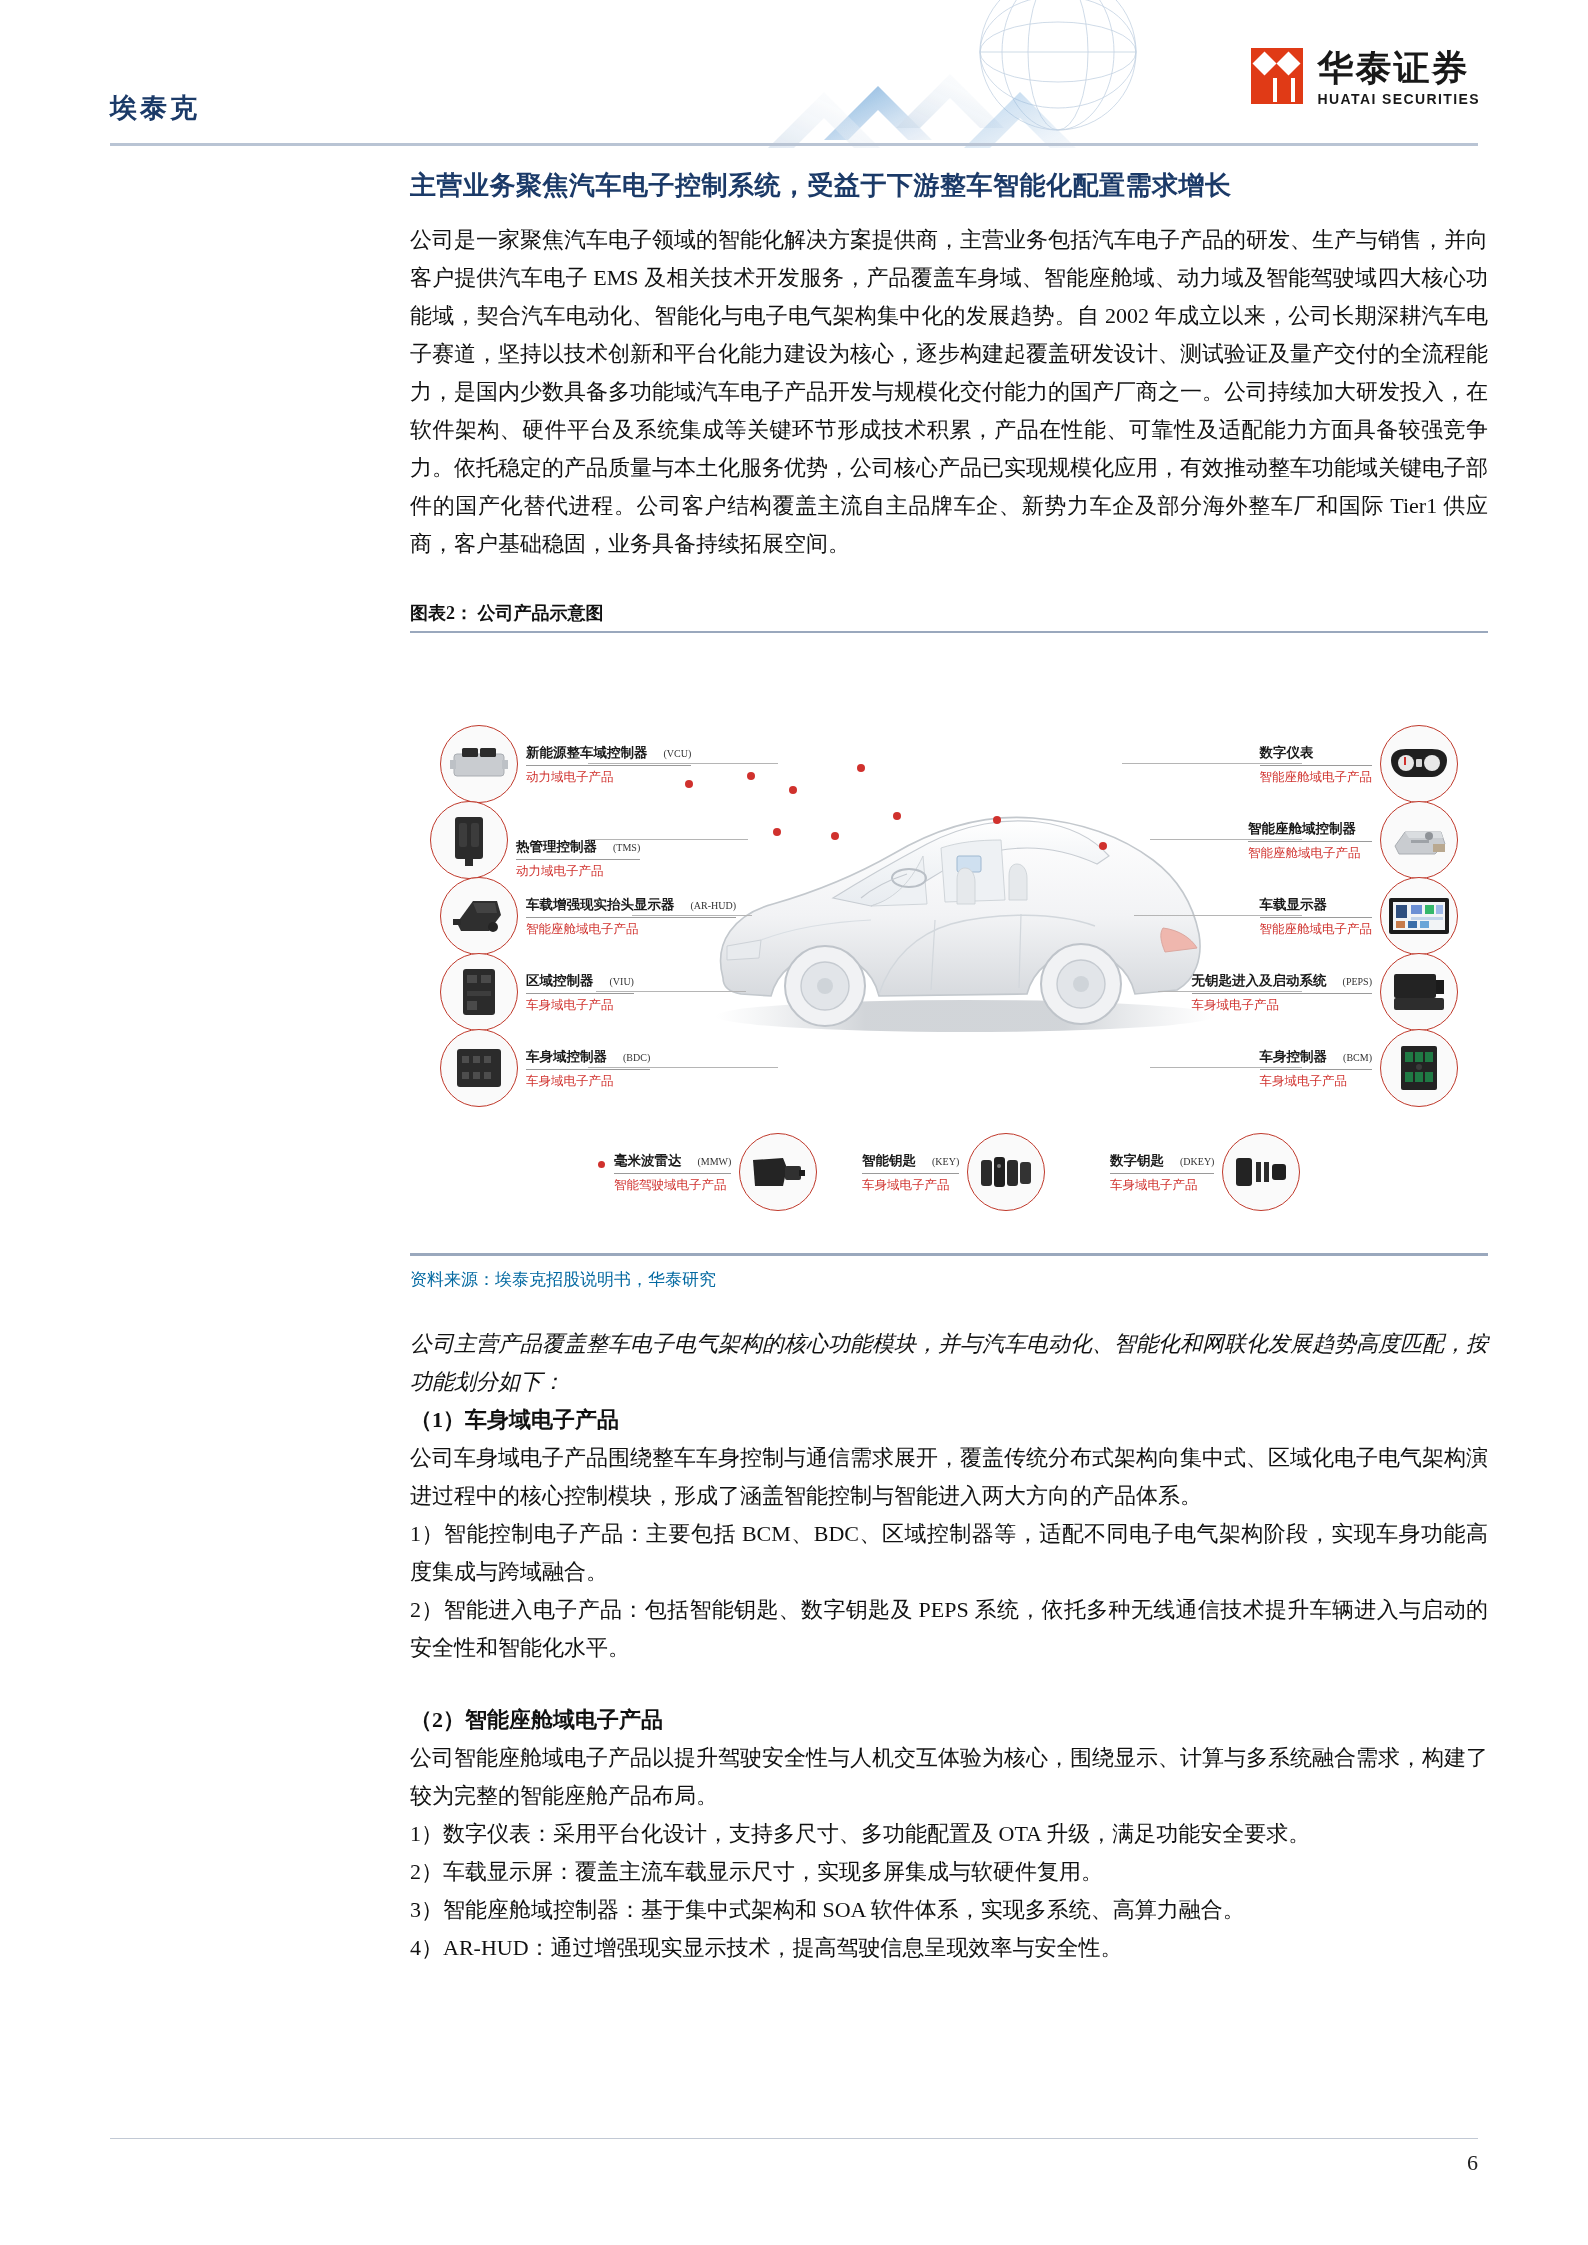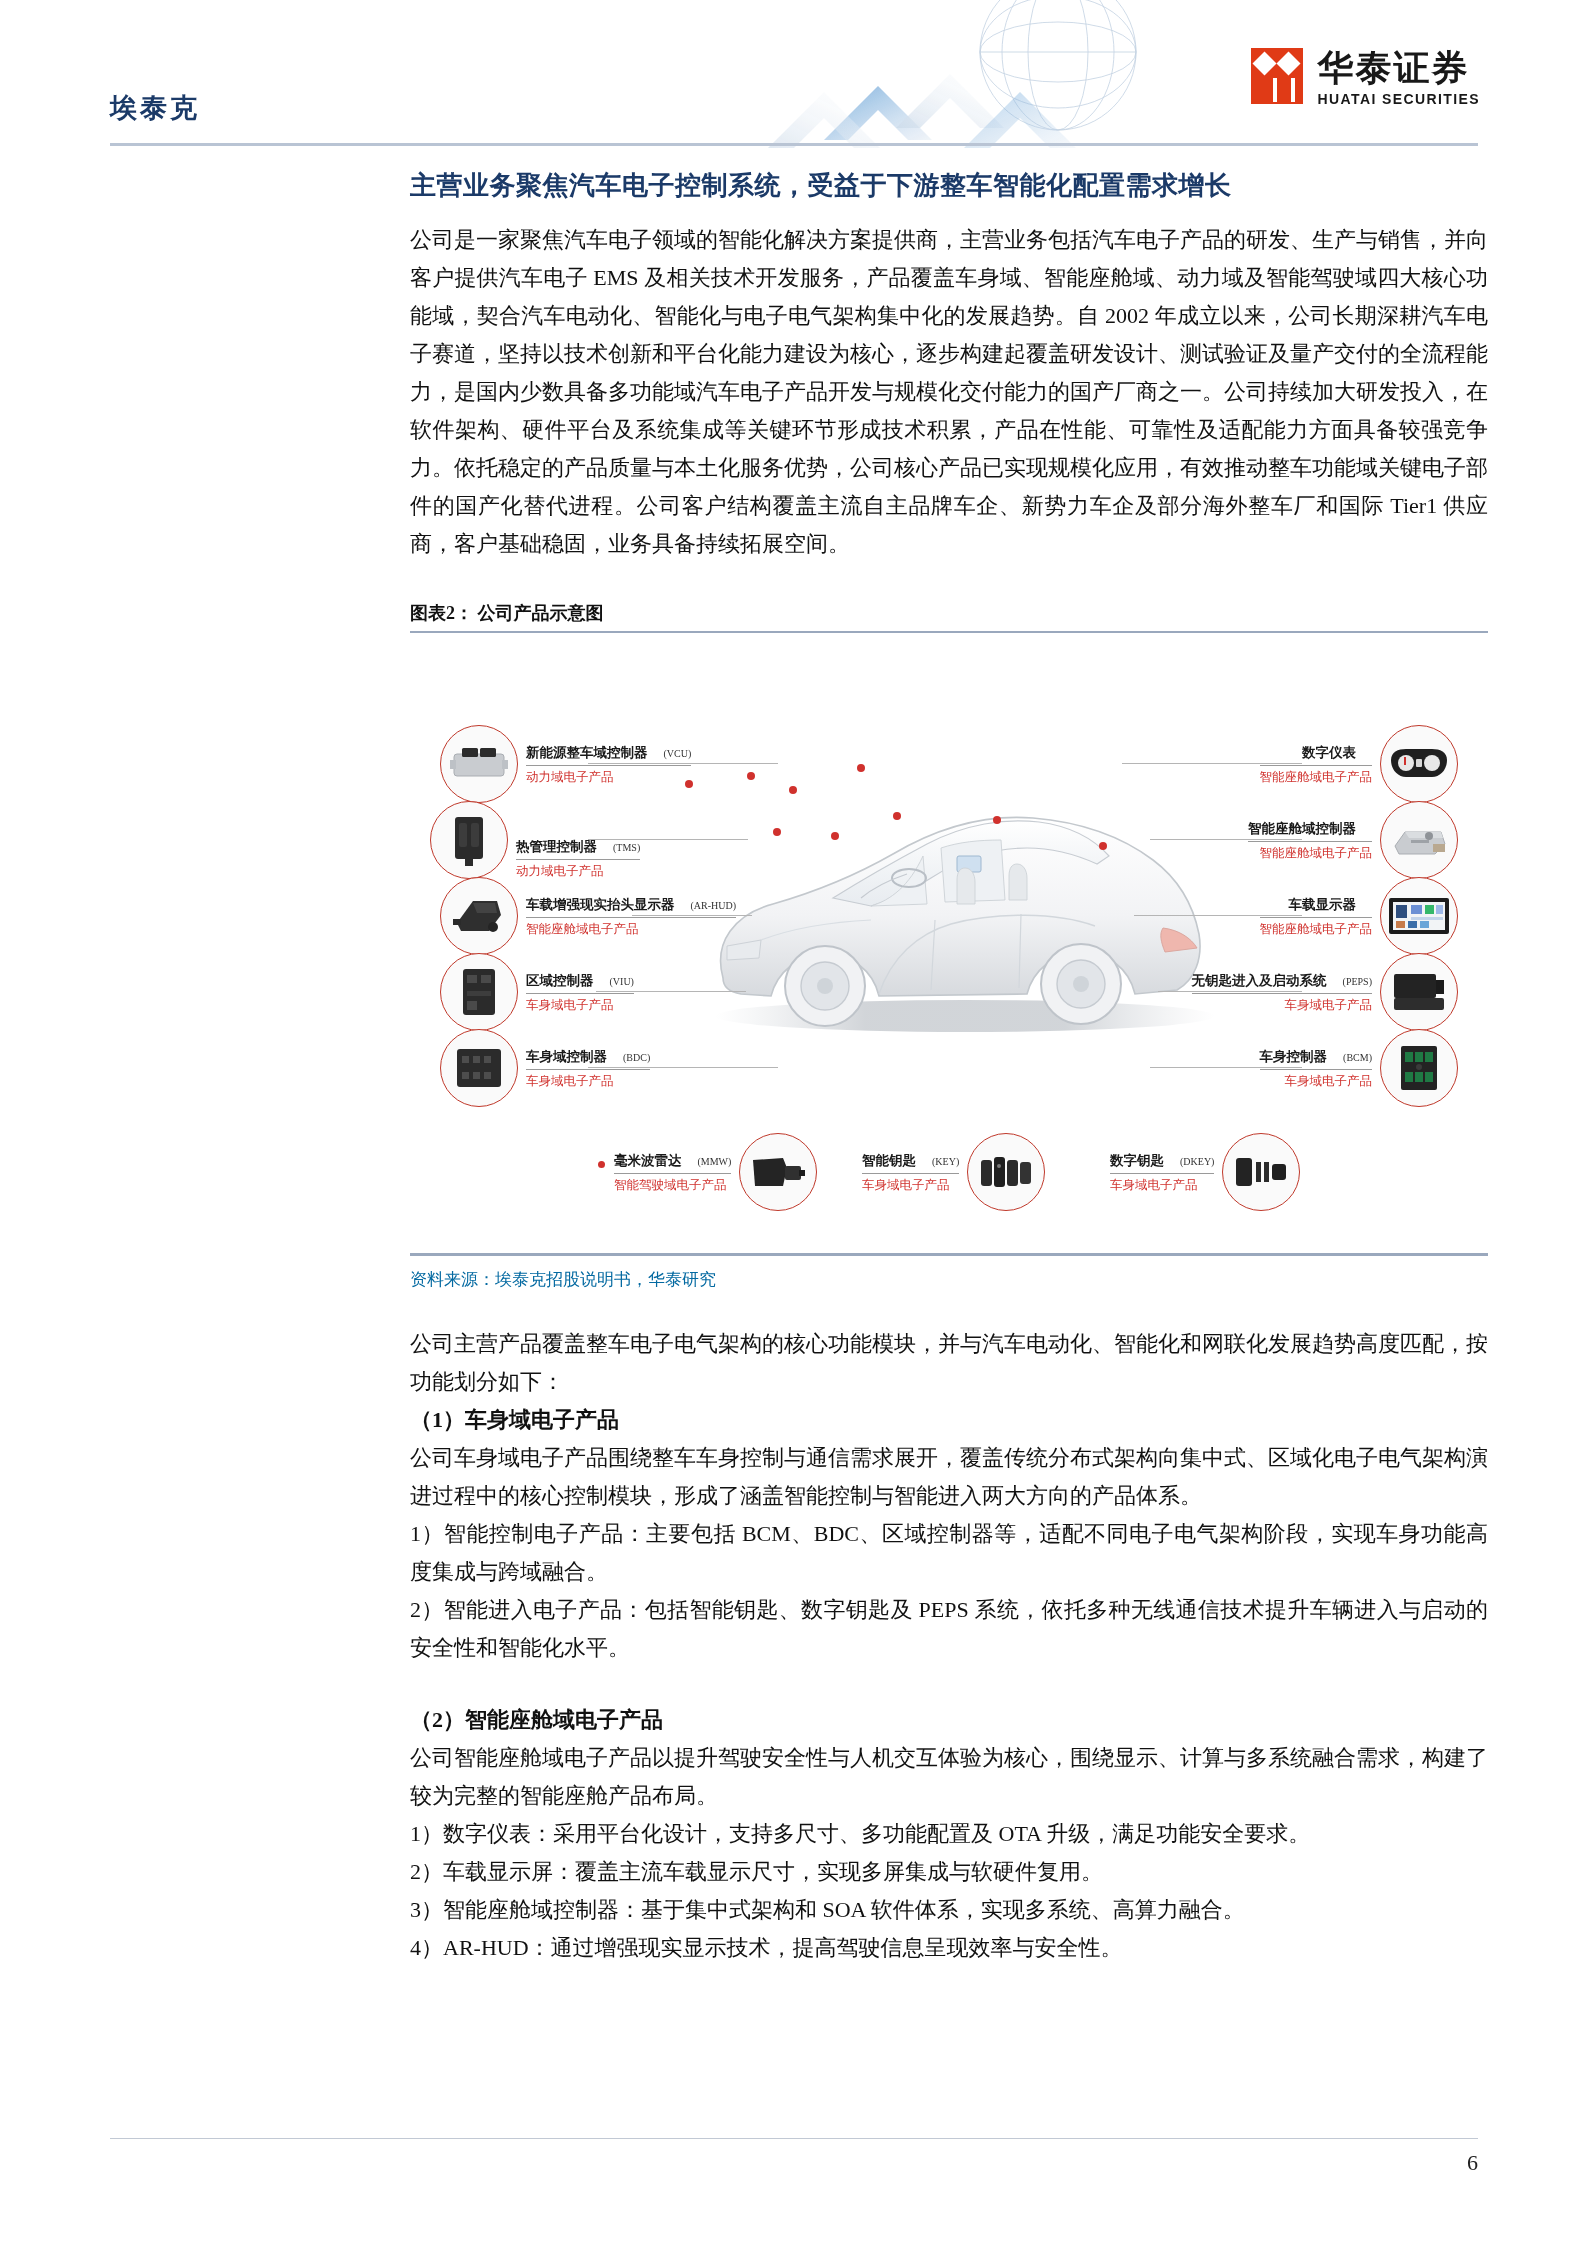--- a/index.html
+++ b/index.html
@@ -195,21 +195,21 @@
     justify-content: center;
     flex: none;
     overflow: hidden;
   }
   .callout-text {
     display: flex;
     flex-direction: column;
     justify-content: center;
   }
   .callout.left-side .callout-text { align-items: flex-start; }
-  .callout.right-side .callout-text { align-items: flex-end; }
+  .callout.right-side .callout-text { }
   .ct-name {
     font-size: 13.5px;
     font-weight: bold;
     color: #1a1a1a;
     white-space: nowrap;
     line-height: 17px;
   }
   .ct-abbr {
     font-size: 10px;
     font-weight: normal;
@@ -671,21 +671,21 @@
             </svg>
           </div>
         </div>
 
       </div>
 
       <div class="fig-bottom-rule"></div>
       <div class="fig-source">资料来源：埃泰克招股说明书，华泰研究</div>
     </div>
 
-    <p class="body" style="margin-top:34px;">公司主营产品覆盖整车电子电气架构的核心功能模块，并与汽车电动化、智能化和网联化发展趋势高度匹配，按功能划分如下：</p>
+    <p class="body" style="margin-top:34px;font-style:italic;">公司主营产品覆盖整车电子电气架构的核心功能模块，并与汽车电动化、智能化和网联化发展趋势高度匹配，按功能划分如下：</p>
     <p class="sub-head">（1）车身域电子产品</p>
     <p class="body">公司车身域电子产品围绕整车车身控制与通信需求展开，覆盖传统分布式架构向集中式、区域化电子电气架构演进过程中的核心控制模块，形成了涵盖智能控制与智能进入两大方向的产品体系。</p>
     <p class="body">1）智能控制电子产品：主要包括 BCM、BDC、区域控制器等，适配不同电子电气架构阶段，实现车身功能高度集成与跨域融合。</p>
     <p class="body">2）智能进入电子产品：包括智能钥匙、数字钥匙及 PEPS 系统，依托多种无线通信技术提升车辆进入与启动的安全性和智能化水平。</p>
 
     <p class="sub-head" style="margin-top:34px;">（2）智能座舱域电子产品</p>
     <p class="body">公司智能座舱域电子产品以提升驾驶安全性与人机交互体验为核心，围绕显示、计算与多系统融合需求，构建了较为完整的智能座舱产品布局。</p>
     <p class="body">1）数字仪表：采用平台化设计，支持多尺寸、多功能配置及 OTA 升级，满足功能安全要求。</p>
     <p class="body">2）车载显示屏：覆盖主流车载显示尺寸，实现多屏集成与软硬件复用。</p>
     <p class="body">3）智能座舱域控制器：基于集中式架构和 SOA 软件体系，实现多系统、高算力融合。</p>

